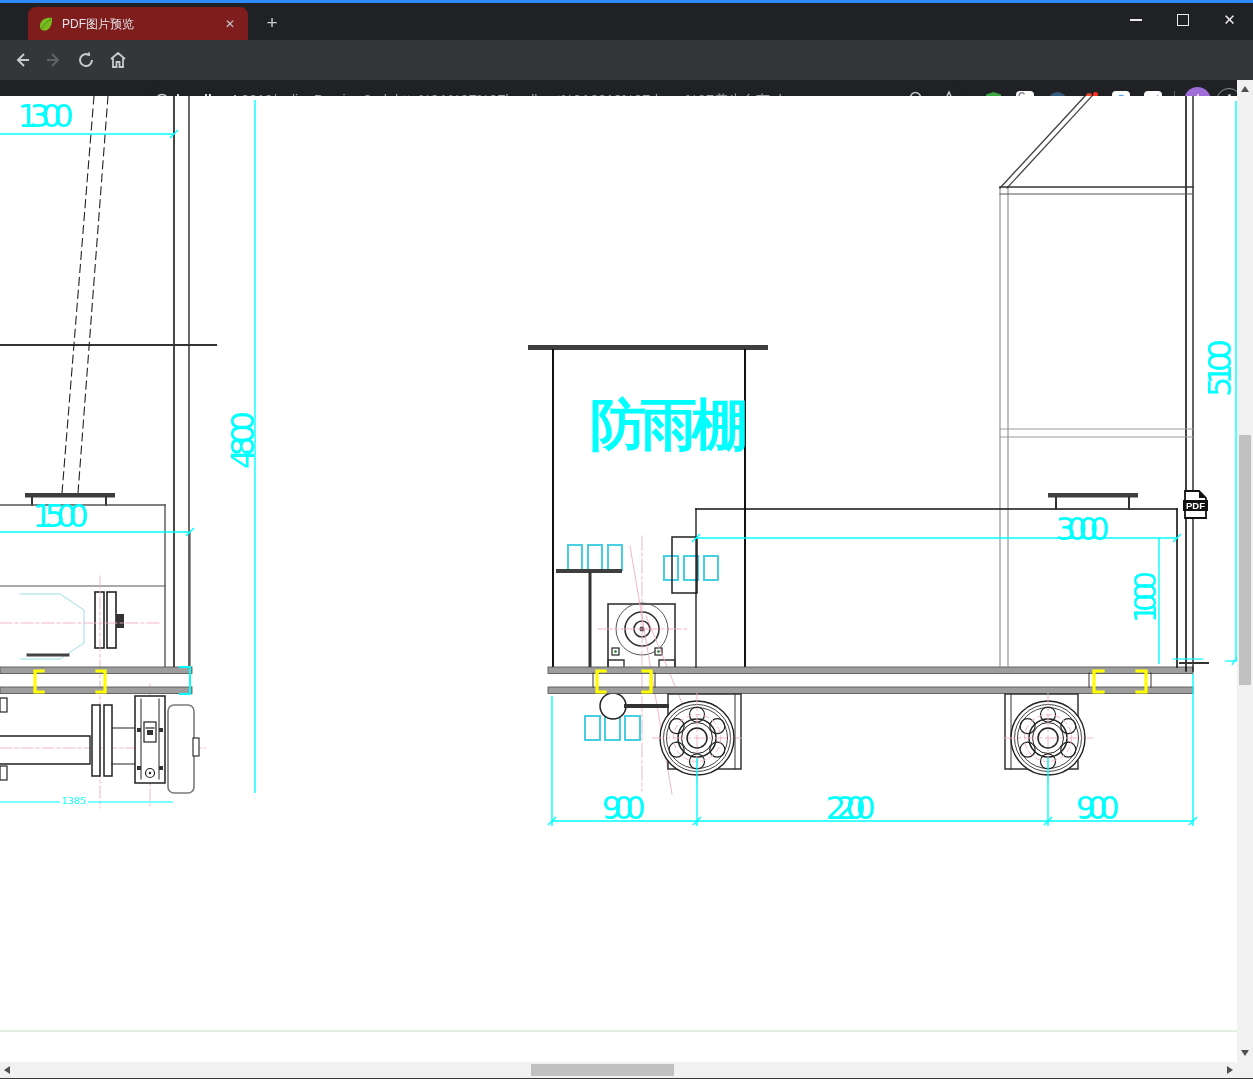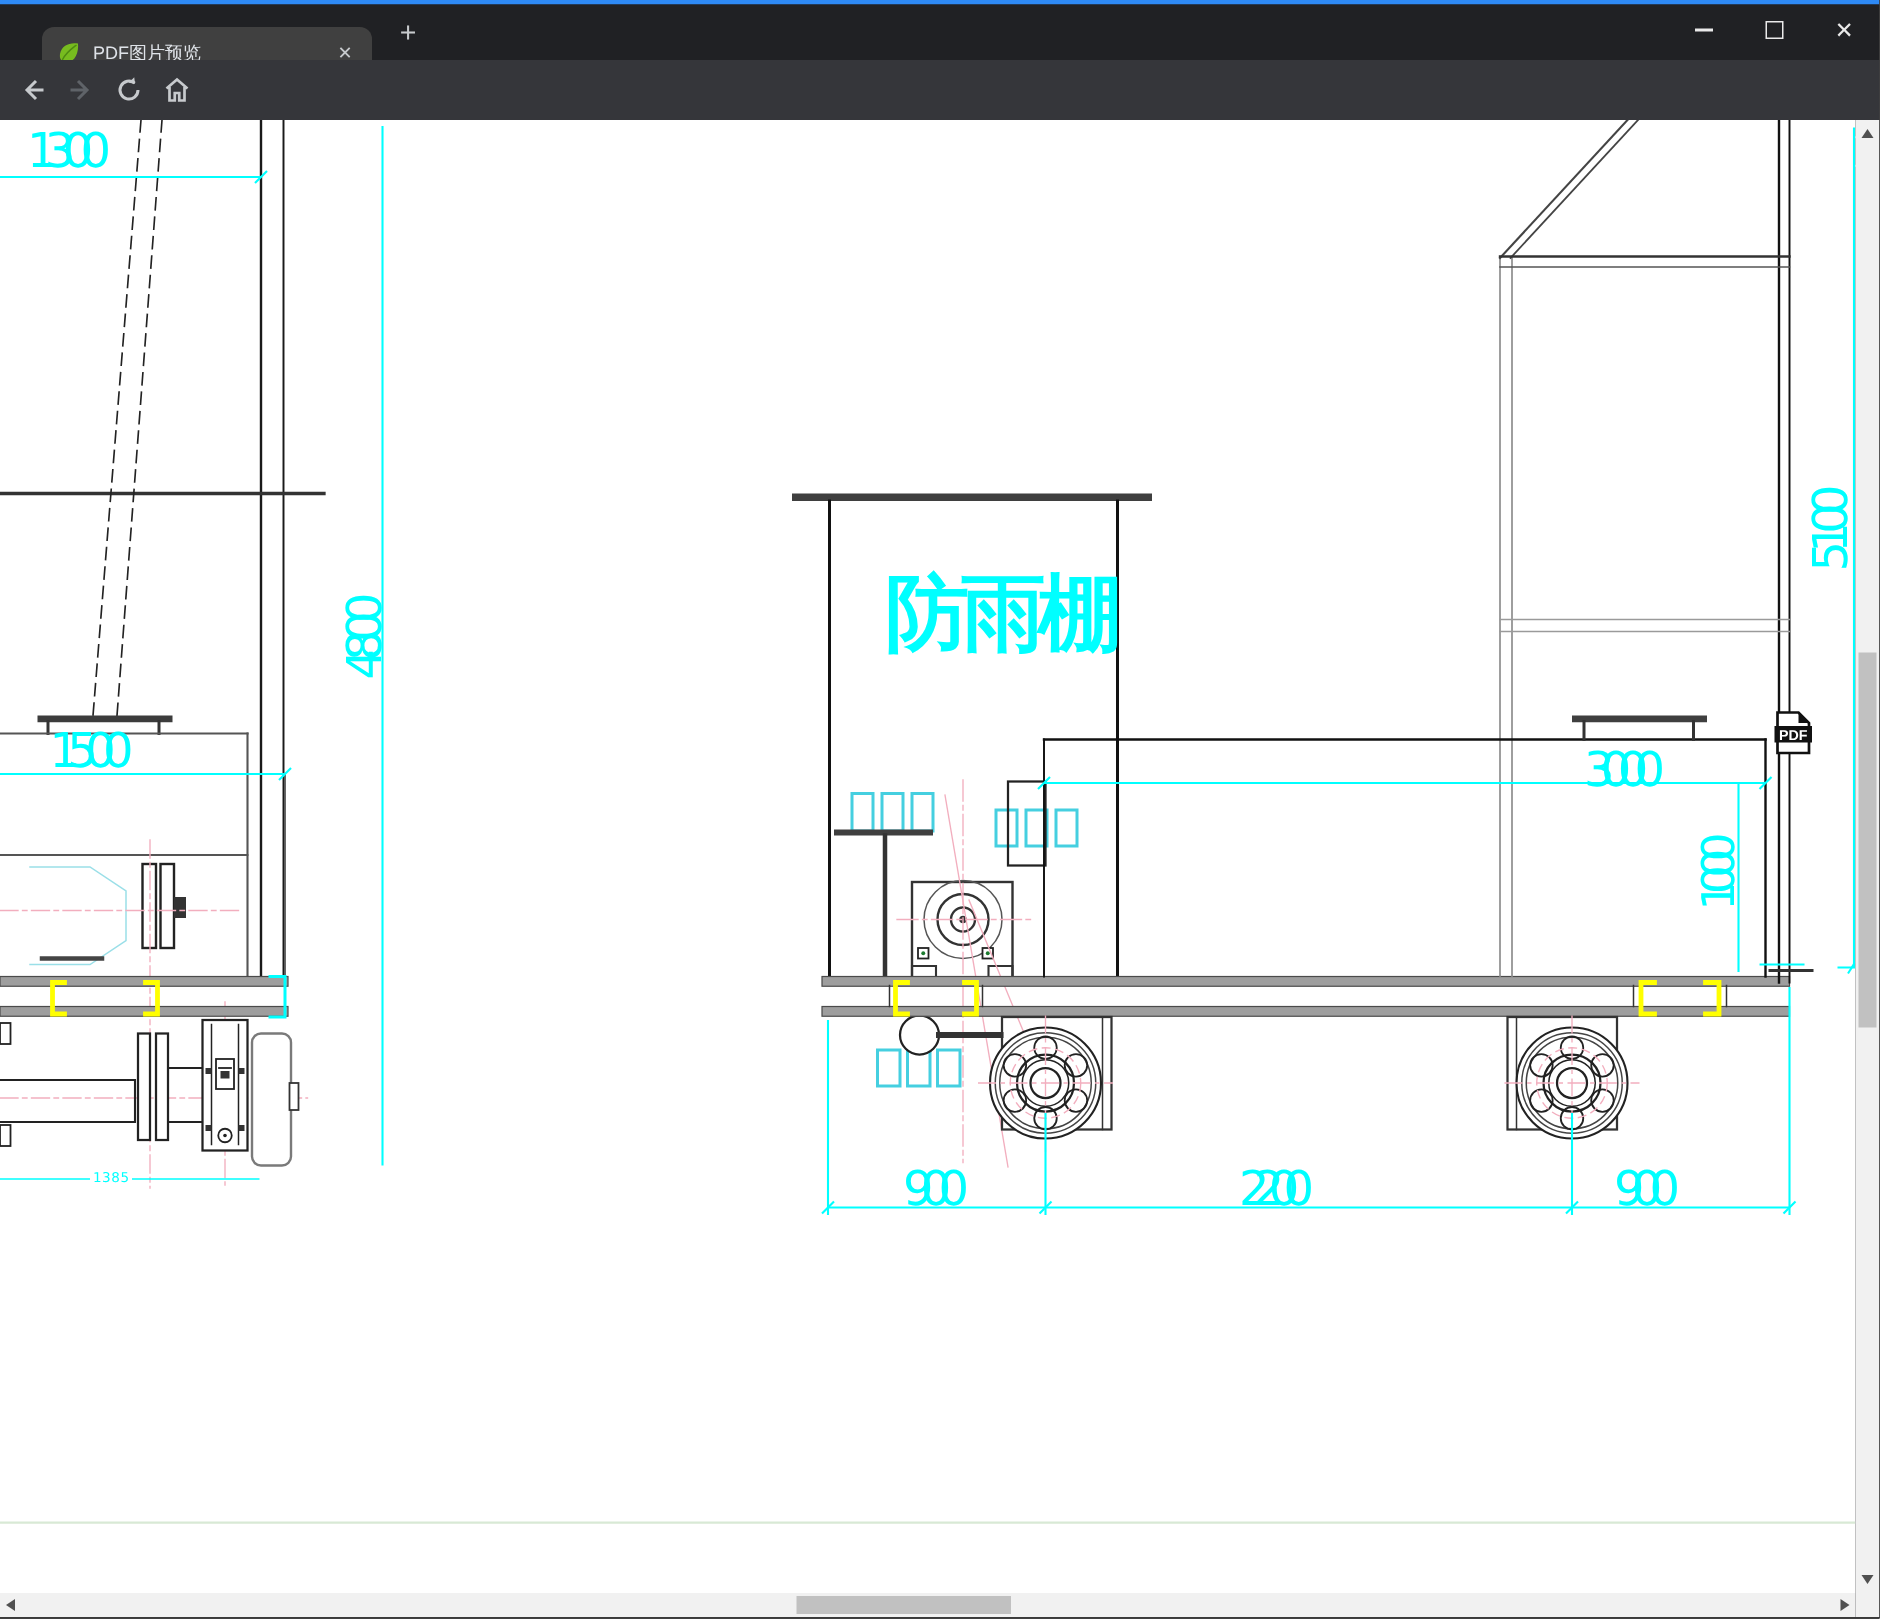--- a/index.html
+++ b/index.html
@@ -2,21 +2,21 @@
 <html><head>
 <meta charset="utf-8">
 <style>
   html,body{margin:0;padding:0;background:#111;}
   #window{position:relative;width:1253px;height:1079px;background:#202124;overflow:hidden;
           font-family:"Liberation Sans",sans-serif;}
   
   .topline{position:absolute;top:0;left:0;width:100%;height:3px;background:#2e8af6;}
   
   .tabstrip{position:absolute;top:3px;left:0;width:100%;height:37px;background:#202124;}
-  .tab{position:absolute;left:28px;top:15px;width:220px;height:34px;background:#404040;
+  .tab{position:absolute;left:28px;top:4px;width:220px;height:34px;background:#7f1d1d;
        border-radius:8px 8px 0 0;display:flex;align-items:center;padding:0 10px;box-sizing:border-box;}
   .tab-title{flex:1;color:#dfe3e8;font-size:12px;margin-left:8px;white-space:nowrap;overflow:hidden;}
   .tab-close{color:#c7cacd;font-size:12px;width:16px;height:16px;line-height:16px;text-align:center;border-radius:50%;}
   .newtab{position:absolute;left:260px;top:8px;width:24px;height:24px;color:#c7cacd;font-size:19px;
           line-height:24px;text-align:center;}
   .wincontrols{position:absolute;right:0;top:-3px;height:40px;display:flex;}
   .winbtn{width:47px;height:40px;display:flex;align-items:center;justify-content:center;color:#eaeaea;}
   .winbtn .bar{width:12px;height:1.5px;background:#eaeaea;}
   .winbtn .box{width:10px;height:10px;border:1.5px solid #eaeaea;}
   .winbtn.close{font-size:15px;}
@@ -33,21 +33,21 @@
   .ext{position:absolute;top:51px;width:19px;height:19px;}
   .sq{width:18px;height:18px;border-radius:4px;background:#fff;position:relative;overflow:hidden;}
   .ring-o{width:11px;height:11px;border:4px solid #33597f;border-radius:50%;background:#dfe9f5;}
   .sep{position:absolute;left:1174px;top:51px;width:1px;height:19px;background:#5f6368;}
   .avatar{position:absolute;left:1184px;top:47px;width:27px;height:27px;border-radius:50%;background:#a06cd5;
           display:flex;align-items:center;justify-content:center;}
   .menu3{position:absolute;left:1216px;top:48px;width:24px;height:24px;border:1.5px solid #8b9095;border-radius:50%;
          display:flex;flex-direction:column;align-items:center;justify-content:center;gap:2.5px;}
   .dot{width:3px;height:3px;border-radius:50%;background:#c7cacd;}
   
-  .content{position:absolute;top:80px;left:0;width:1237px;height:982px;background:#ffffff;overflow:hidden;}
+  .content{position:absolute;top:96px;left:0;width:1237px;height:982px;background:#ffffff;overflow:hidden;}
   
   .vscroll{position:absolute;top:80px;left:1237px;width:16px;height:982px;background:#f1f1f1;}
   .vthumb{position:absolute;left:2px;top:355px;width:12px;height:250px;background:#c1c1c1;}
   .hscroll{position:absolute;left:0;top:1062px;width:1237px;height:16px;background:#f1f1f1;}
   .hthumb{position:absolute;top:2px;left:531px;width:143px;height:12px;background:#c1c1c1;}
   .corner{position:absolute;left:1237px;top:1062px;width:16px;height:16px;background:#f1f1f1;}
   .bottomedge{position:absolute;left:0;top:1078px;width:1253px;height:1px;background:#3a3a3a;}
   .tri{width:0;height:0;position:absolute;}
   .tri.up{left:4px;top:6px;border-left:4px solid transparent;border-right:4px solid transparent;border-bottom:6px solid #505050;}
   .tri.down{left:4px;bottom:6px;border-left:4px solid transparent;border-right:4px solid transparent;border-top:6px solid #505050;}

